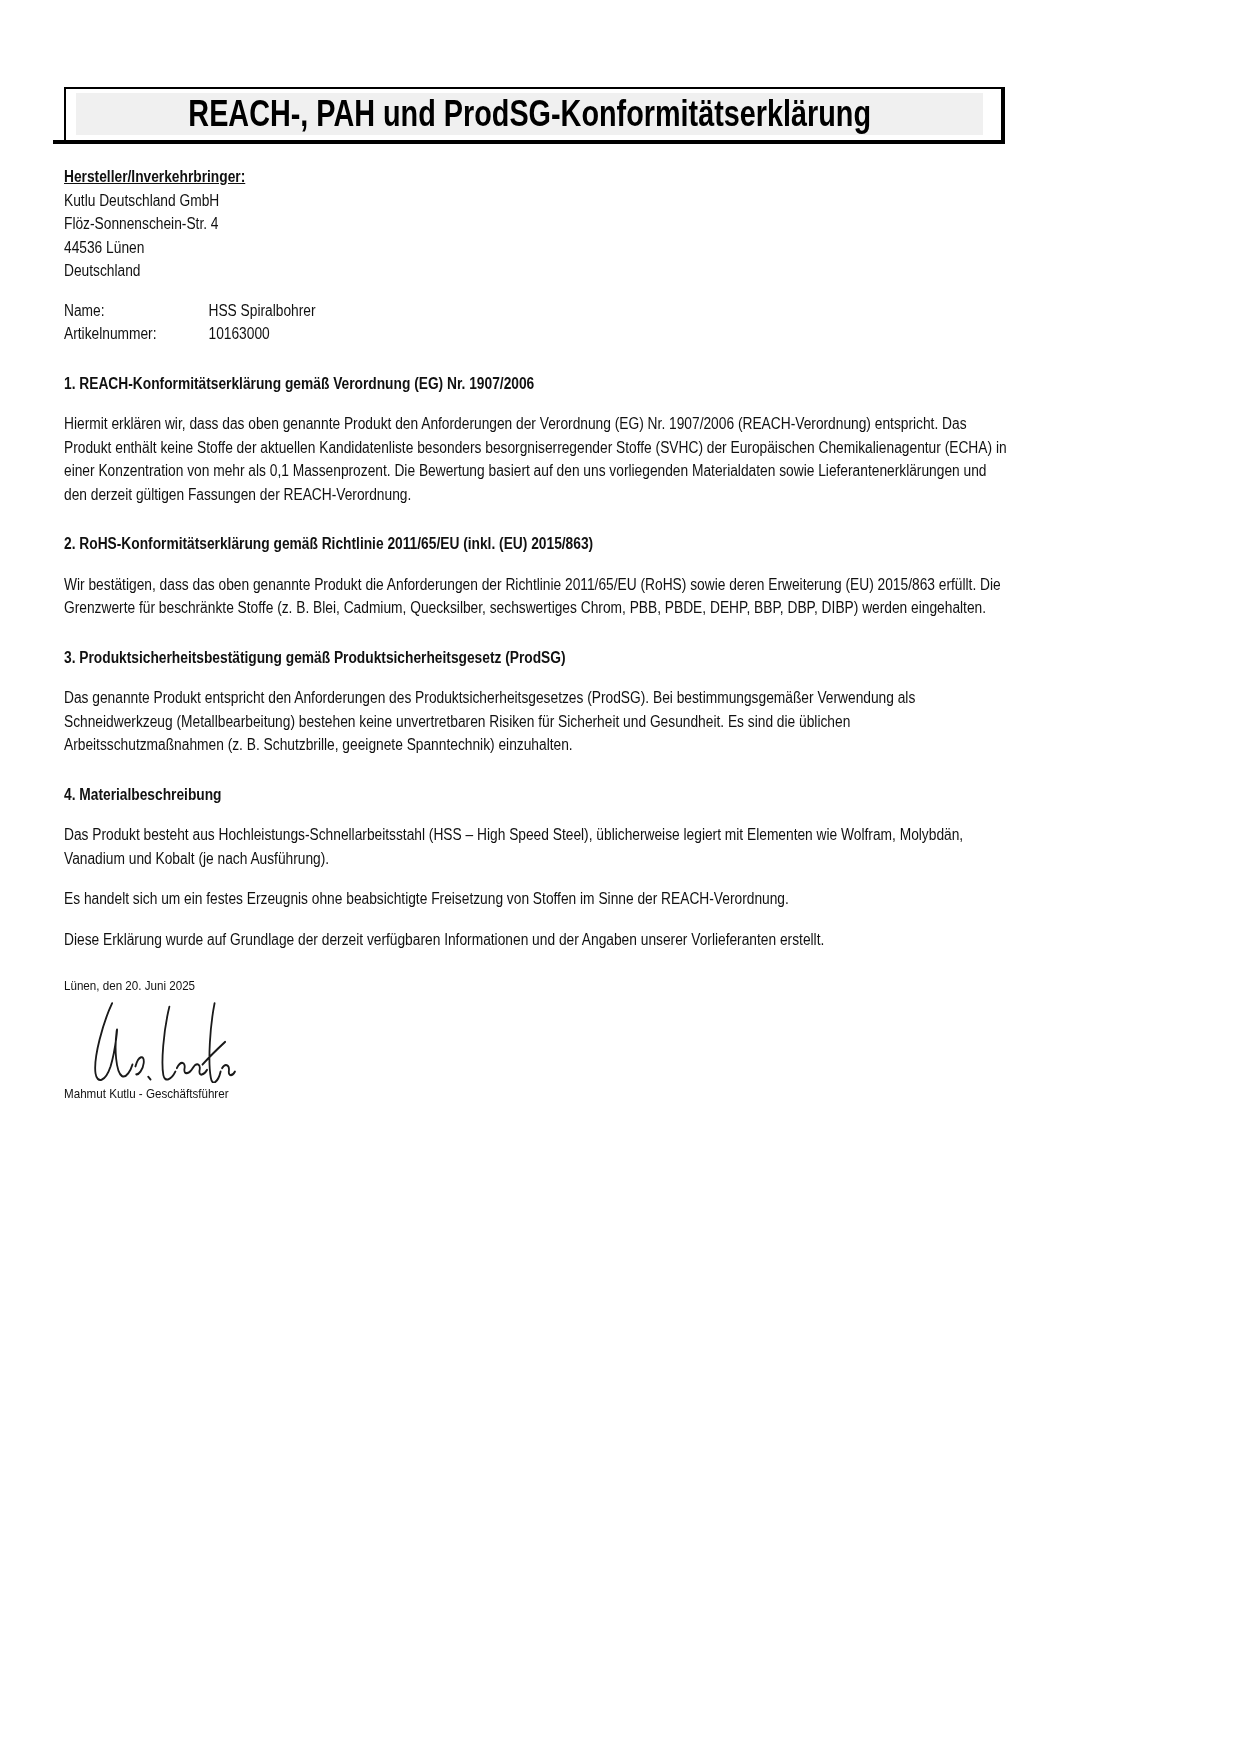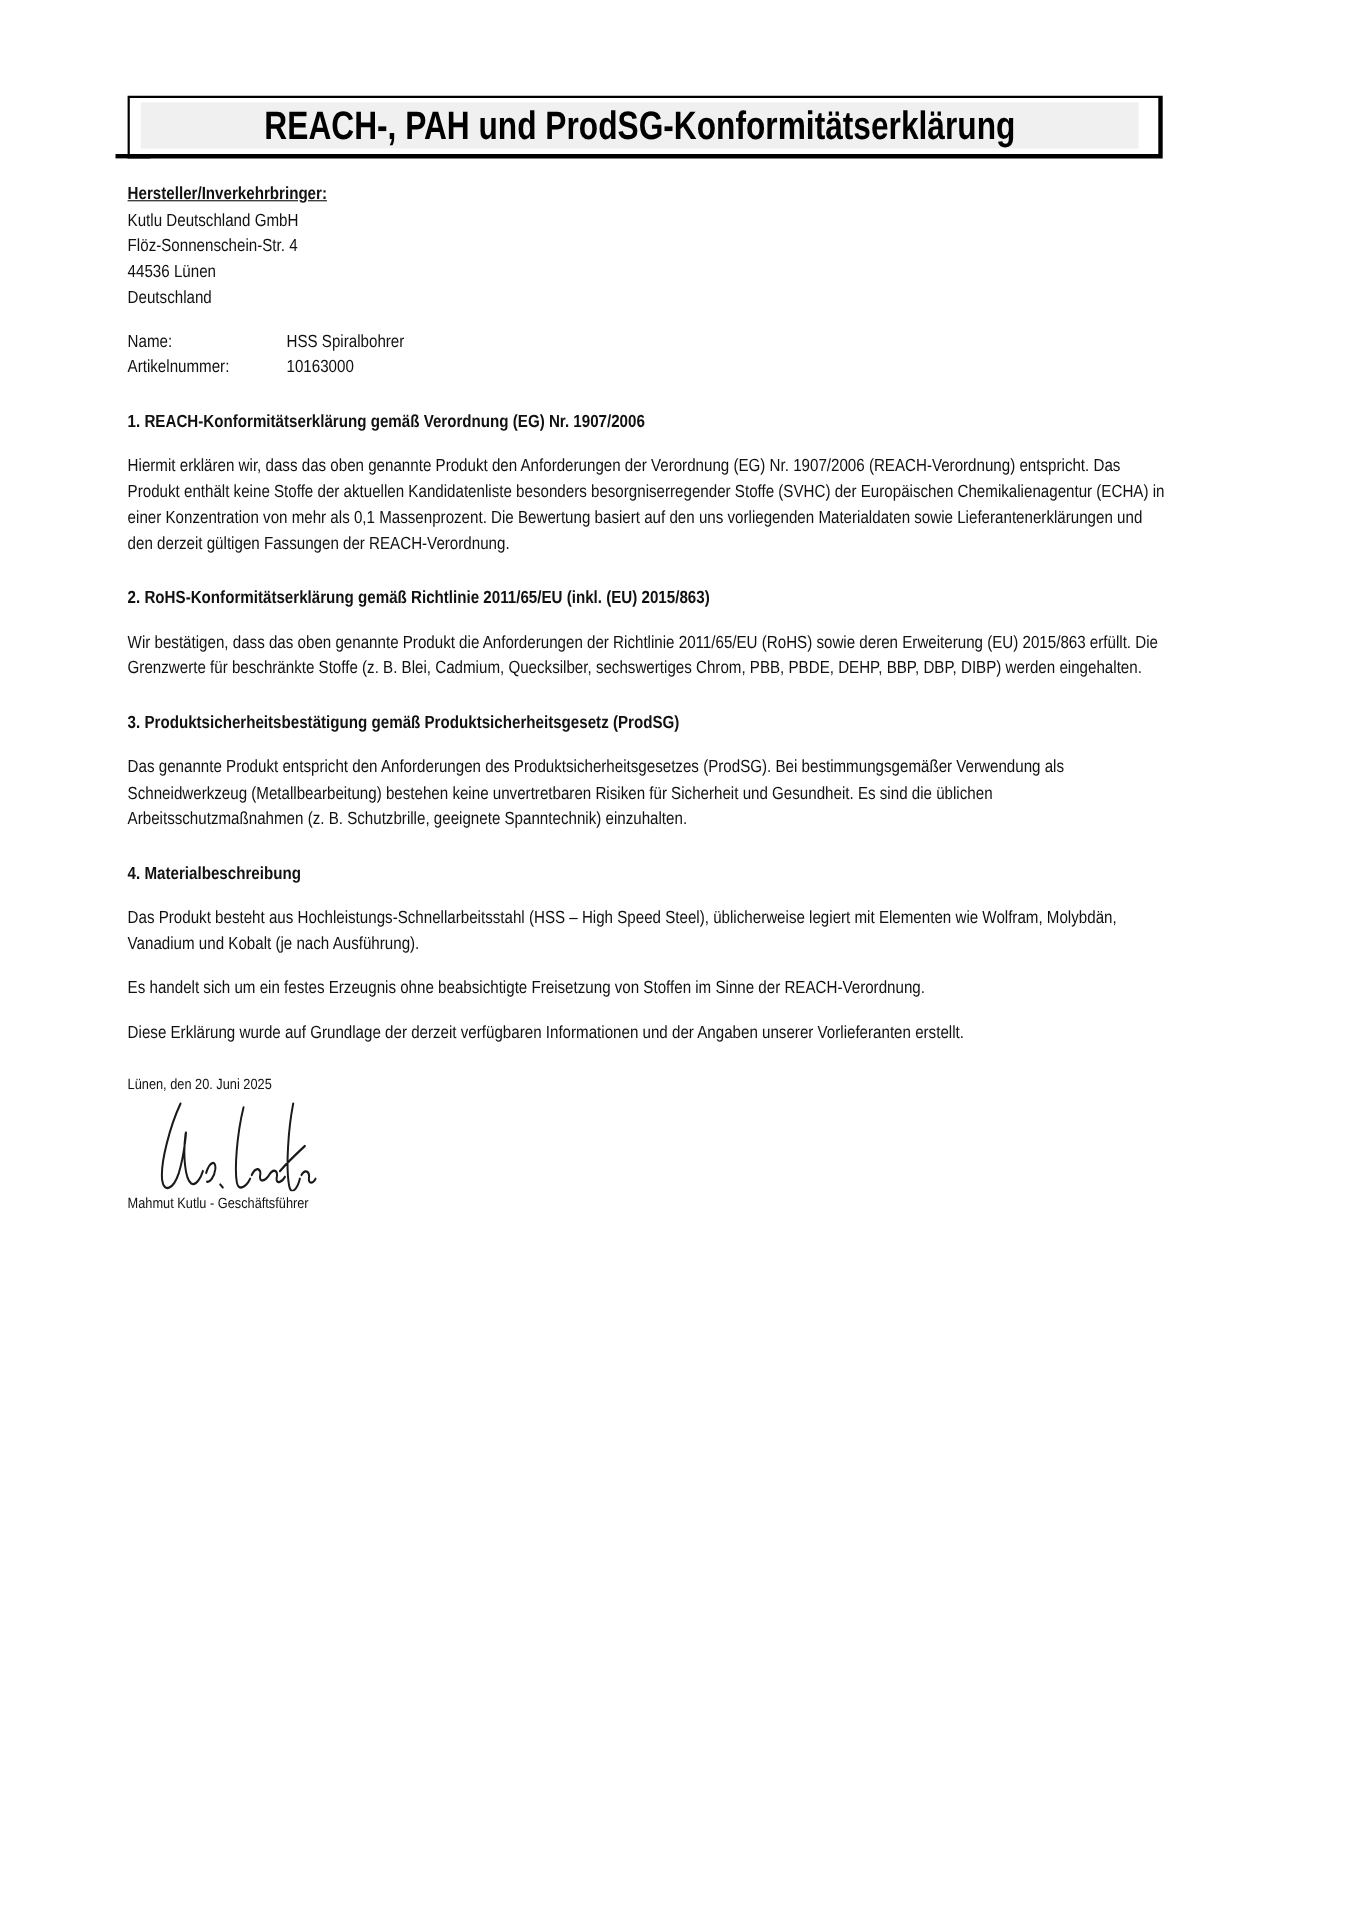--- a/index.html
+++ b/index.html
@@ -8,21 +8,21 @@
     background: #ffffff;
     overflow: hidden;
   }
   body {
     width: 1241px;
     height: 1754px;
     font-family: "Liberation Sans", sans-serif;
     color: #111111;
   }
   .doc {
-    padding: 87px 0 0 116px;
+    padding: 87px 0 0 64px;
   }
 
   
   .title-box {
     box-sizing: border-box;
     width: 941px;
     height: 57px;
     border: 2px solid #000000;
     border-right-width: 4px;
     border-bottom-width: 4px;

